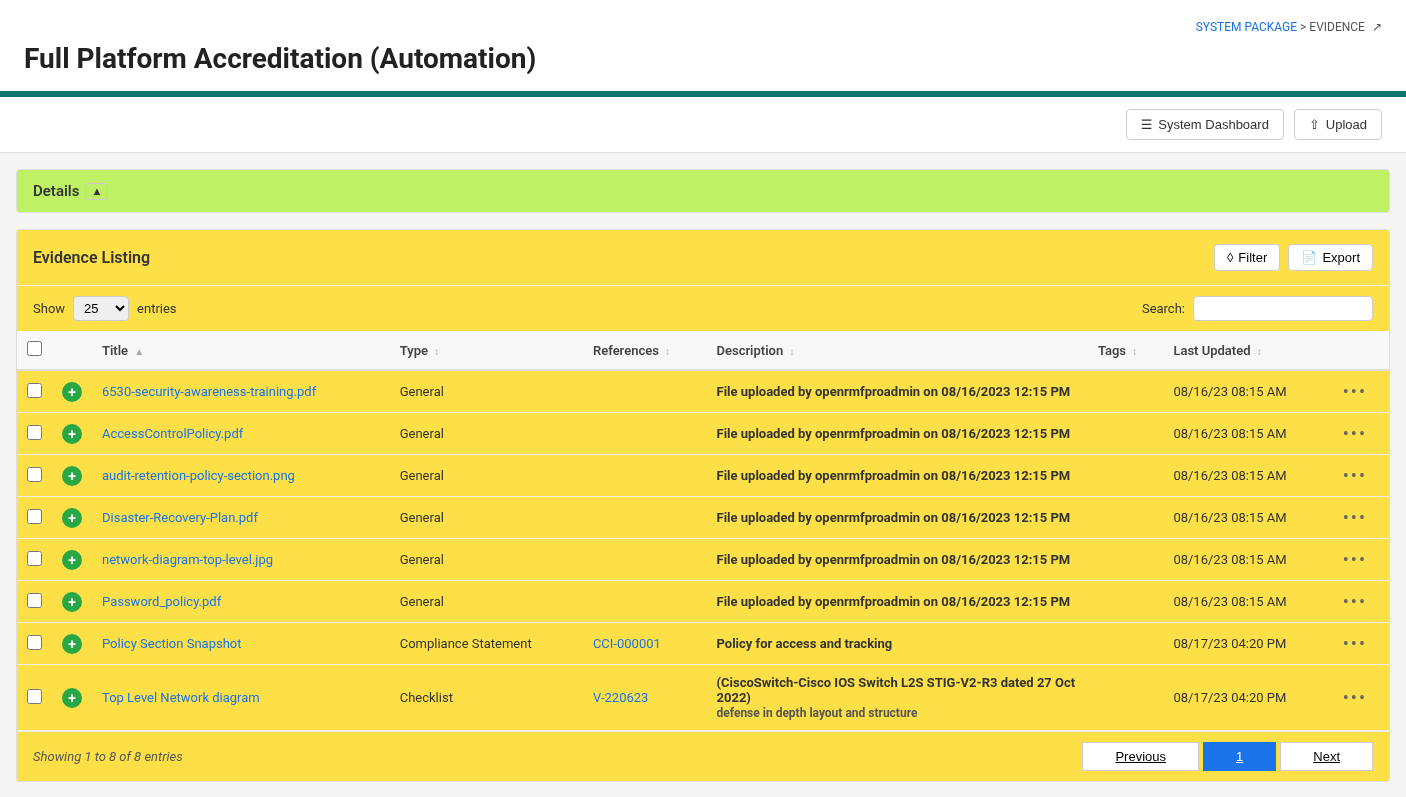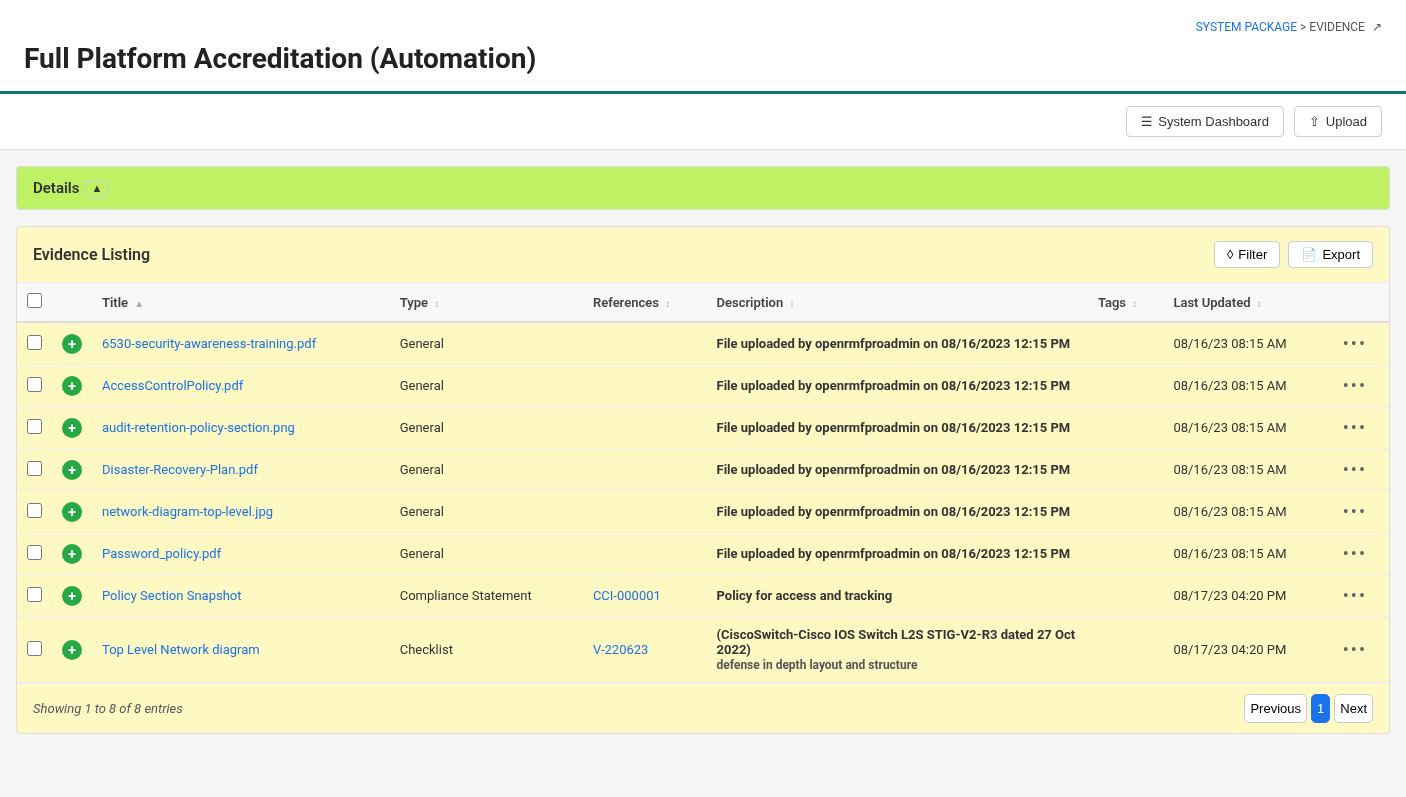--- a/index.html
+++ b/index.html
@@ -1,31 +1,31 @@
 <!DOCTYPE html>
 <html><head>
   <meta charset="utf-8">
   <style>
     * { box-sizing: border-box; margin: 0; padding: 0; }
     body { font-family: -apple-system, BlinkMacSystemFont, 'Segoe UI', Roboto, sans-serif; font-size: 14px; background: #f5f5f5; color: #333; }
 
-    .page-header { background: #fff; padding: 20px 24px 16px; border-bottom: 3px solid #0f766e; }
+    .page-header { background: #fff; padding: 20px 24px 16px; border-bottom: 6px solid #0f766e; }
     .breadcrumb { text-align: right; font-size: 12px; color: #1a73e8; margin-bottom: 8px; }
     .breadcrumb span { color: #555; }
     .page-title { font-size: 28px; font-weight: 700; color: #222; }
     .page-subtitle { color: #666; margin-top: 4px; font-size: 14px; }
 
     .toolbar { background: #fff; padding: 12px 24px; border-bottom: 1px solid #ddd; display: flex; justify-content: flex-end; gap: 10px; }
     .btn { display: inline-flex; align-items: center; gap: 6px; padding: 7px 14px; border-radius: 4px; font-size: 13px; cursor: pointer; border: 1px solid #ccc; background: #fff; color: #333; font-weight: 500; }
     .btn-primary { background: #fff; border-color: #ccc; }
 
     .details-section { background: #bef264; margin: 16px 16px 0; border: 1px solid #ddd; border-radius: 4px; padding: 12px 16px; }
     .details-title { font-size: 15px; font-weight: 600; display: flex; align-items: center; gap: 6px; }
 
-    .evidence-section { background: #fef9c3; margin: 16px; border: 1px solid #ddd; border-radius: 4px; }
+    .evidence-section { background: #fde047; margin: 16px; border: 1px solid #ddd; border-radius: 4px; }
     .evidence-header { display: flex; align-items: center; justify-content: space-between; padding: 14px 16px; border-bottom: 1px solid #eee; }
     .evidence-title { font-size: 16px; font-weight: 600; }
     .evidence-actions { display: flex; gap: 8px; }
     .btn-sm { padding: 5px 12px; font-size: 13px; border: 1px solid #ccc; border-radius: 4px; background: #fff; cursor: pointer; display: inline-flex; align-items: center; gap: 5px; }
 
     .table-controls { display: flex; align-items: center; justify-content: space-between; padding: 10px 16px; }
     .show-entries { display: flex; align-items: center; gap: 8px; font-size: 13px; }
     .show-entries select { border: 1px solid #ccc; border-radius: 4px; padding: 3px 6px; font-size: 13px; }
     .search-box { display: flex; align-items: center; gap: 8px; font-size: 13px; }
     .search-box input { border: 1px solid #ccc; border-radius: 4px; padding: 4px 8px; font-size: 13px; width: 180px; }
@@ -41,21 +41,21 @@
     .green-plus { width: 20px; height: 20px; border-radius: 50%; background: #28a745; display: inline-flex; align-items: center; justify-content: center; color: #fff; font-size: 14px; font-weight: bold; line-height: 1; }
 
     .link-text { color: #1a73e8; text-decoration: none; margin-top: 8px; }
 
     .actions-dots { color: #666; cursor: pointer; font-size: 18px; letter-spacing: 2px; }
 
     .table-footer { display: flex; align-items: center; justify-content: space-between; padding: 10px 16px; border-top: 1px solid #eee; }
     .showing-text { font-size: 13px; color: #555; font-style: italic; }
 
     .pagination { display: flex; align-items: center; gap: 4px; }
-    .page-btn { padding: 6px 5px; border: 1px solid #ccc; background: #fff; border-radius: 5px; font-size: 13px; cursor: pointer; }
+    .page-btn { padding: 6px 32px; border: 1px solid #ccc; background: #fff; border-radius: 0; font-size: 13px; cursor: pointer; text-decoration: underline; }
     .page-btn.active { background: #1a73e8; color: #fff; border-color: #1a73e8; }
 
     .description-cell { max-width: 300px; font-weight: bold; }
     .description-cell .line2 { font-size: 12px; color: #555; }
 
     input[type="checkbox"] { width: 15px; height: 15px; cursor: pointer; }
   </style>
 </head>
 <body>
 
@@ -97,20 +97,36 @@
         <span>◊</span>
         <span>Filter</span>
       </button>
       <button class="btn-sm">
         <span>📄</span>
         <span>Export</span>
       </button>
     </div>
   </div>
 
+  <div class="table-controls">
+    <div class="show-entries">
+      <span>Show</span>
+      <select>
+        <option>10</option>
+        <option selected="">25</option>
+        <option>50</option>
+        <option>100</option>
+      </select>
+      <span>entries</span>
+    </div>
+    <div class="search-box">
+      <label>Search:</label>
+      <input type="text" style="">
+    </div>
+  </div>
 
   <table>
     <thead>
       <tr>
         <th class="checkbox-cell"><input type="checkbox" style=""></th>
         <th class="icon-cell"></th>
         <th>Title <span class="sort-icon">▲</span></th>
         <th>Type <span class="sort-icon">↕</span></th>
         <th>References <span class="sort-icon">↕</span></th>
         <th>Description <span class="sort-icon">↕</span></th>

